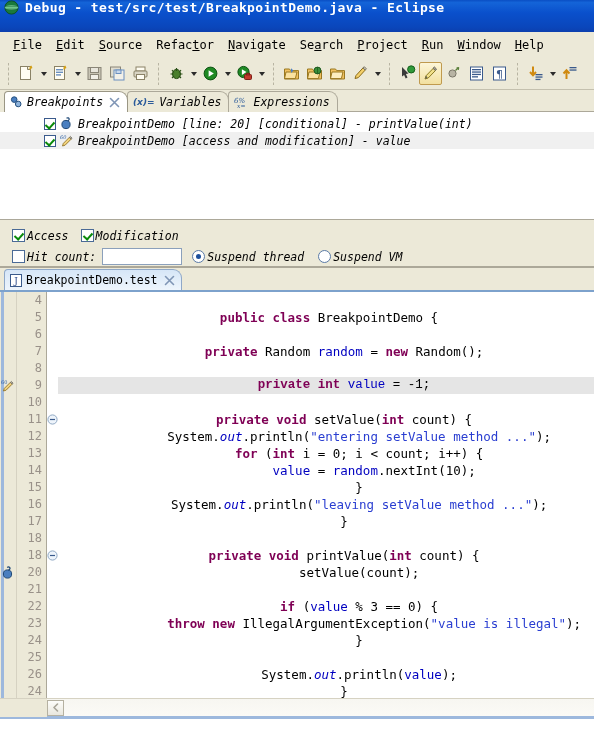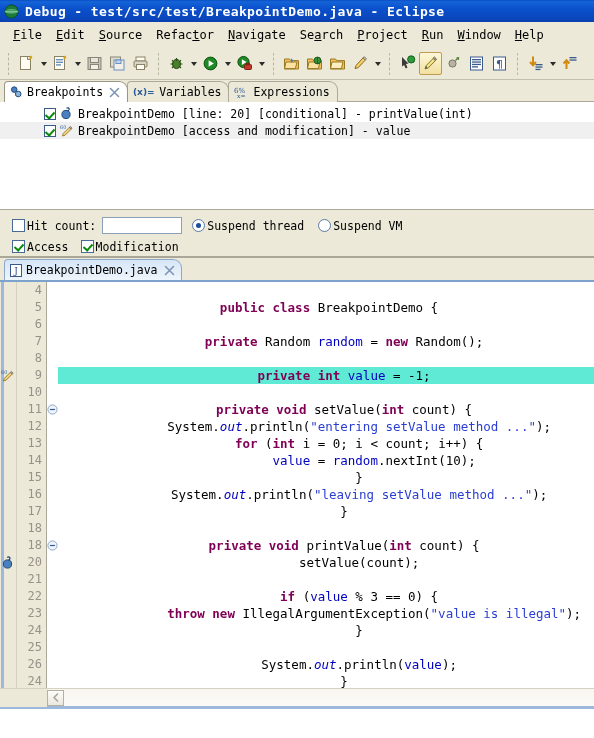--- a/index.html
+++ b/index.html
@@ -8,23 +8,23 @@
   }
   body {
     width: 594px; height: 738px;
     font-family: "DejaVu Sans Mono", monospace;
     overflow: hidden;
     position: relative;
   }
 
   
   #titlebar {
-    height: 22px;
+    height: 32px;
     background: linear-gradient(to bottom, #0a4ec4 0%, #1464d8 8%, #0a50cc 40%, #0a46bb 85%, #0c3fae 100%);
-    display: flex; align-items: center;
+    display: flex; 
     padding-left: 4px;
     box-sizing: border-box;
   }
   #titlebar .title-text {
     color: #ffffff;
     font-family: "DejaVu Sans Mono", monospace;
     font-size: 13px;
     font-weight: bold;
     letter-spacing: .4px;
     margin-left: 6px;
@@ -94,20 +94,21 @@
     width: 0; height: 0;
     border-left: 3px solid transparent;
     border-right: 3px solid transparent;
     border-top: 4px solid #2b2b2b;
   }
 
   
   #viewfolder {
     background: #5eead4;
     border-bottom: 1px solid #aca899;
+    font-style: italic;
   }
   .tabrow {
     height: 22px;
     display: flex; align-items: flex-end;
     background: #ece9d8;
     padding-left: 4px;
     box-sizing: border-box;
     position: relative;
   }
   .vtab {
@@ -326,21 +327,21 @@
   }
   .cl {
     height: 17px; line-height: 17px;
     font-family: "DejaVu Sans Mono", monospace;
     font-size: 12.5px;
     color: #000000;
     white-space: pre;
     padding-left: 6px;
     text-align: center;
   }
-  .cl.hl { background: #5eead4; }
+  .cl.hl { background: #e5e5e5; font-family: Liberation Mono, monospace; }
   .kw  { color: #7f0055; font-weight: bold; }
   .str { color: #2a3ed1; }
   .fld { color: #0000c0; }
   .fldi { color: #0000c0; font-style: italic; }
 
   .rowmark {
     position: absolute; left: 0; width: 16px; height: 17px;
     display: flex; align-items: center; justify-content: center;
   }
   .foldmark {
@@ -631,48 +632,48 @@
           <path d="M2.5 12l.8-2.6 6-6 1.8 1.8-6 6z" fill="#f2d480" stroke="#8a6a18" stroke-width="0.8"></path>
           <path d="M9.3 3.4l1.8 1.8 1-1.1-1.7-1.7z" fill="#b0acA0" stroke="#6a6658" stroke-width="0.7"></path>
         </svg>
       </span>
       <span>BreakpointDemo [access and modification] - value</span>
     </div>
   </div>
 
   <div id="bp-opts">
     <div class="opt-row">
+      <span class="cbx checked"></span>
+      <span>Access</span>
+      <span style="display:inline-block;width:12px"></span>
+      <span class="cbx checked"></span>
+      <span>Modification</span>
+    </div>
+    <div class="opt-row">
       <span class="cbx"></span>
       <span>Hit count:</span>
       <div class="txtfield" placeholder=""></div>
       <span class="rdo on"></span>
       <span>Suspend thread</span>
       <span style="display:inline-block;width:14px"></span>
       <span class="rdo"></span>
       <span>Suspend VM</span>
     </div>
-    <div class="opt-row">
-      <span class="cbx checked"></span>
-      <span>Access</span>
-      <span style="display:inline-block;width:12px"></span>
-      <span class="cbx checked"></span>
-      <span>Modification</span>
-    </div>
   </div>
 </div>
 
 <div id="editor-tabrow">
   <div class="etab">
     <span class="ticon">
       <svg width="12" height="13" viewBox="0 0 12 13">
         <rect x="0.5" y="0.5" width="11" height="12" fill="#ffffff" stroke="#3a5a8c"></rect>
         <text x="6" y="10" font-size="9" text-anchor="middle" fill="#2a4a8c" font-family="DejaVu Serif, serif">J</text>
       </svg>
     </span>
-    <span>BreakpointDemo.java</span>
+    <span>BreakpointDemo.test</span>
     <span class="tclose">
       <svg width="11" height="11" viewBox="0 0 11 11">
         <path d="M1.5 1.5l8 8M9.5 1.5l-8 8" stroke="#7f95b5" stroke-width="1.6" stroke-linecap="round"></path>
       </svg>
     </span>
   </div>
   <div class="etabrow-fill"></div>
 </div>
 <div id="editor-underline"></div>
 

